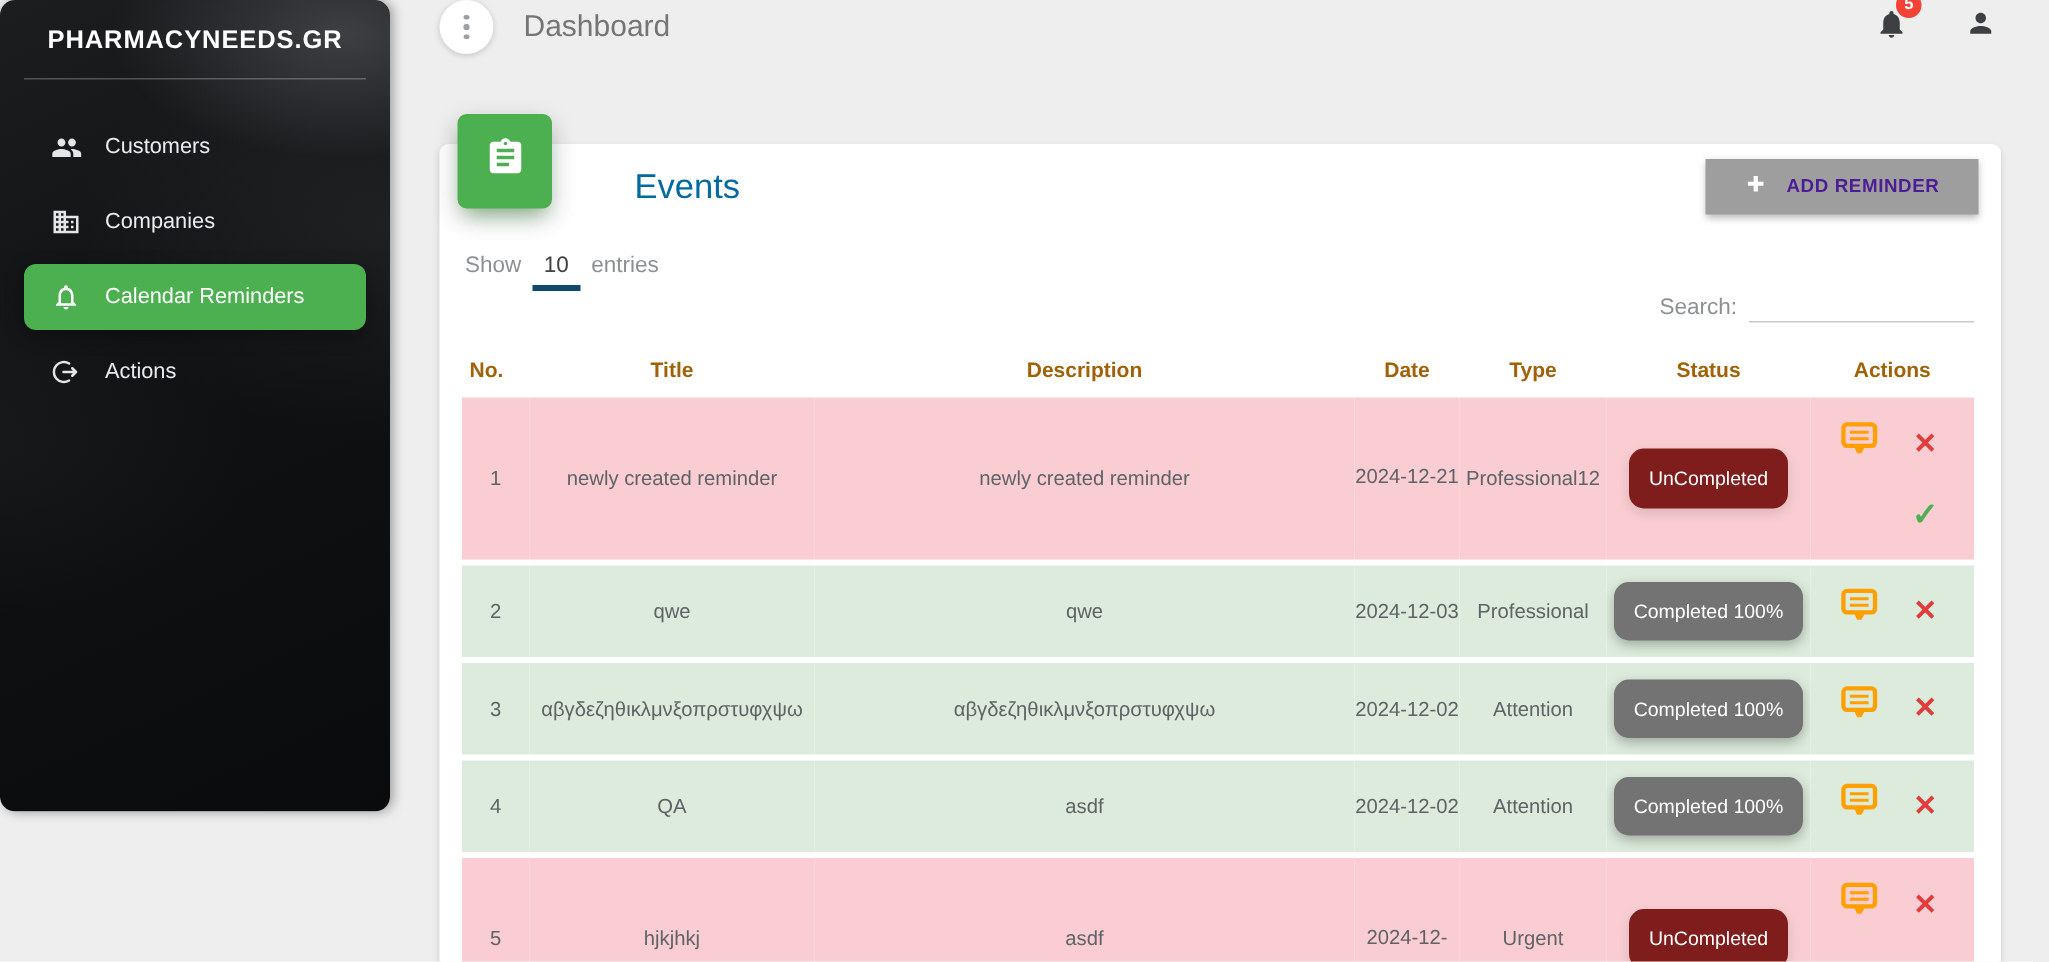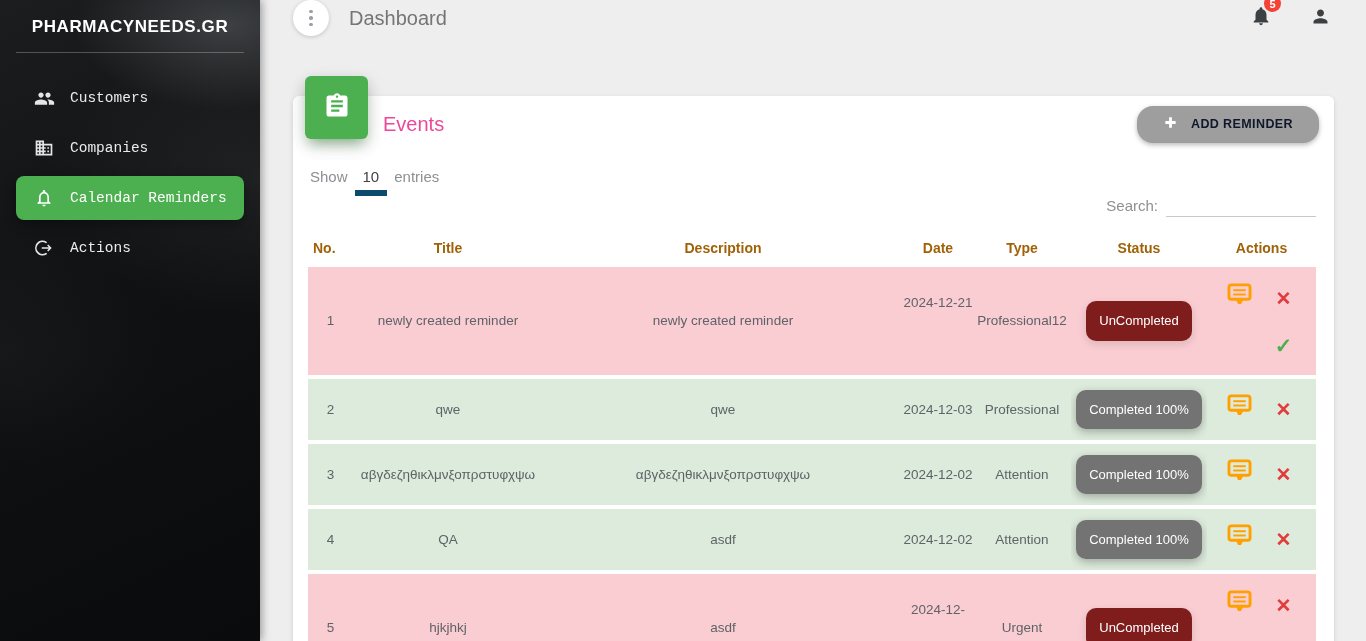--- a/index.html
+++ b/index.html
@@ -5,32 +5,33 @@
   * { box-sizing: border-box; margin: 0; padding: 0; }
   html, body { width: 1366px; height: 641px; overflow: hidden; }
   body {
     font-family: "Liberation Sans", sans-serif;
     background: #eeeeee;
     display: flex;
   }
 
   
   .sidebar {
-    width: 260px; min-width: 260px; height: 641px;
+    width: 260px; min-width: 260px; height: 541px;
     color: #fff; position: relative; z-index: 5;
     background:
       radial-gradient(ellipse 220px 120px at 88% 4%, rgba(150,155,160,0.30), transparent 70%),
       radial-gradient(ellipse 300px 200px at 100% 28%, rgba(90,95,100,0.18), transparent 70%),
       radial-gradient(ellipse 240px 160px at 0% 55%, rgba(70,75,78,0.12), transparent 70%),
       linear-gradient(155deg, #1b1d1f 0%, #101112 45%, #0a0b0c 100%);
     box-shadow: 2px 0 8px rgba(0,0,0,0.35);
+    border-radius: 10px;
   }
   .logo { text-align: center; padding: 17px 0 15px; font-size: 17px; font-weight: 700; letter-spacing: 0.6px; }
   .sidebar-divider { border-bottom: 1px solid rgba(255,255,255,0.25); margin: 0 16px; }
-  .nav { padding-top: 17px; font-family: Liberation Mono, monospace; }
+  .nav { padding-top: 17px; }
   .nav-item {
     display: flex; align-items: center; height: 44px; margin: 6px 16px;
     border-radius: 8px; padding-left: 17px; color: #e9ecef; font-size: 14.5px; cursor: pointer;
   }
   .nav-item .icn { width: 22px; height: 22px; margin-right: 15px; display: flex; align-items: center; justify-content: center; }
   .nav-item.active { background: #4caf50; box-shadow: 0 4px 12px rgba(0,0,0,0.35); color: #fff; }
 
   
   .main { flex: 1; display: flex; flex-direction: column; }
   .topbar { height: 70px; display: flex; align-items: center; padding: 0 35px 0 33px; }
@@ -55,51 +56,51 @@
   .card {
     position: relative; background: #fff; border-radius: 6px;
     box-shadow: 0 2px 5px rgba(0,0,0,0.13); width: 1041px; height: 580px;
   }
   .card-icon {
     position: absolute; top: -20px; left: 12px; width: 63px; height: 63px; border-radius: 6px;
     background: #4caf50; display: flex; align-items: center; justify-content: center;
     box-shadow: 0 6px 16px rgba(0,0,0,0.22), 0 9px 12px -6px rgba(76,175,80,0.5);
   }
   .card-header { height: 56px; display: flex; align-items: center; padding: 0 15px 0 90px; }
-  .card-title { font-size: 20px; color: #ec4899; }
+  .card-title { font-size: 23px; color: #0369a1; margin-left: 40px; }
   .add-btn {
-    margin-left: auto; height: 37px; padding: 0 26px; background: #9e9e9e; border: none; border-radius: 16px;
-    color: #0f172a; font-family: "Liberation Sans", sans-serif; font-weight: 700; font-size: 12.5px; letter-spacing: 0.4px;
+    margin-left: auto; height: 37px; padding: 0 26px; background: #9e9e9e; border: none; border-radius: 0;
+    color: #4c1d95; font-family: "Liberation Sans", sans-serif; font-weight: 700; font-size: 12.5px; letter-spacing: 0.4px;
     display: flex; align-items: center; gap: 13px; box-shadow: 0 2px 5px rgba(0,0,0,0.28); cursor: pointer;
   }
 
   
   .controls { display: flex; align-items: baseline; padding: 16px 18px 0 17px; flex-direction: column; }
   .show-group { font-size: 15px; color: #8d9093; display: flex; align-items: baseline; }
   .page-size {
-    color: #424242; border-bottom: 6px solid #0c4a6e; padding: 0 8px 5px; margin: 0 7px; cursor: pointer;
+    color: #424242; border-bottom: 4px solid #0c4a6e; padding: 0 8px 5px; margin: 0 7px; cursor: pointer;
   }
   .search-group { margin-left: auto; display: flex; align-items: baseline; gap: 8px; justify-content: space-between; }
   .search-label { font-size: 15px; color: #8d9093; }
   .search-input {
     width: 150px; border: none; border-bottom: 1px solid #c9c9c9; outline: none;
     font-size: 14px; background: transparent; padding: 2px 0; font-family: "Liberation Sans", sans-serif;
   }
 
   
   .table-wrap { padding: 12px 18px 0 15px; }
   table { width: 100%; border-collapse: separate; border-spacing: 0 4px; table-layout: fixed; }
   th { height: 30px; font-size: 14px; color: #a16207; font-weight: 700; text-align: center; cursor: pointer; }
   th:first-child { text-align: left; padding-left: 5px; }
   td { font-size: 13.5px; color: #5f6368; text-align: center; vertical-align: middle; line-height: 1.9; overflow: hidden; }
   tr.row-pink td { background: #f9cdd2; }
   tr.row-green td { background: #dcebdb; }
   tr.row-pink { height: 108px; }
   tr.row-green { height: 61px; }
-  tr.row-pink td.cell-date { vertical-align: top; padding-top: 23px; }
+  tr.row-pink td.cell-date { vertical-align: top; padding-top: 40px; }
   tr.row-pink td.actions-cell { vertical-align: top; padding-top: 16px; }
 
   .badge-pill {
     display: inline-block; padding: 11px 13px; border-radius: 10px; color: #fff; font-size: 13px; line-height: 1.35;
   }
   .badge-green { background: #737373; box-shadow: 0 3px 8px rgba(50,50,50,0.35); }
   .badge-salmon { background: #7f1d1d; box-shadow: 0 3px 8px rgba(0,0,0,0.12); }
 
   .act-grid {
     display: grid; grid-template-columns: 44px 44px; justify-content: center;

